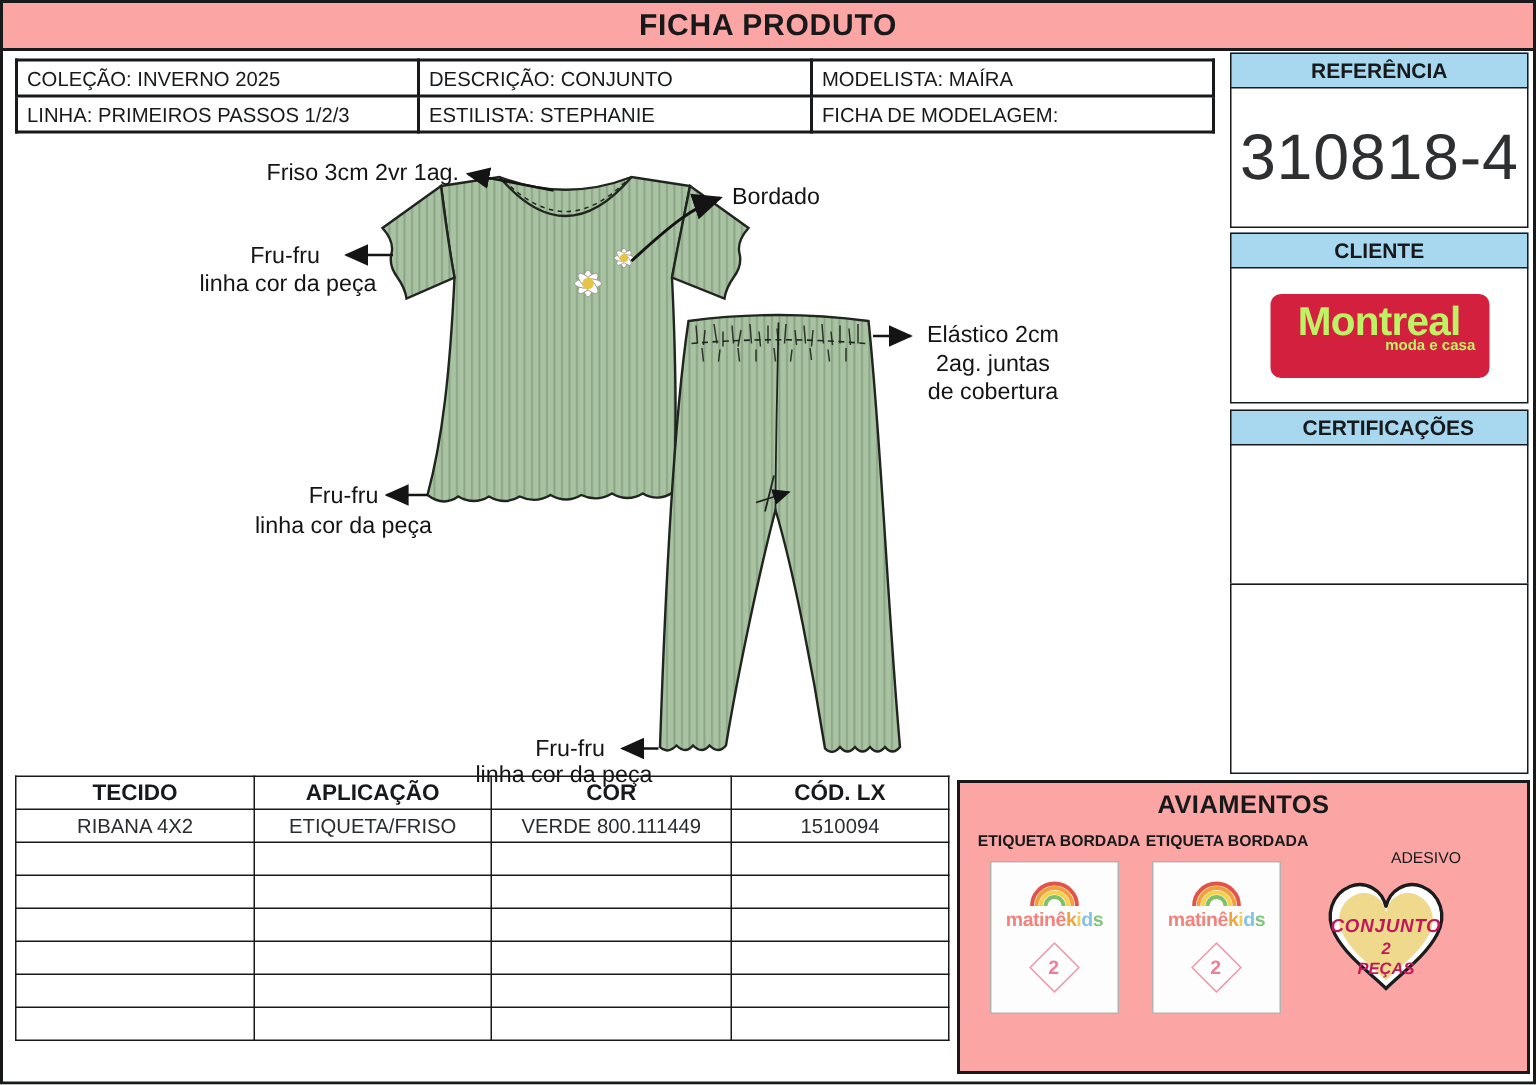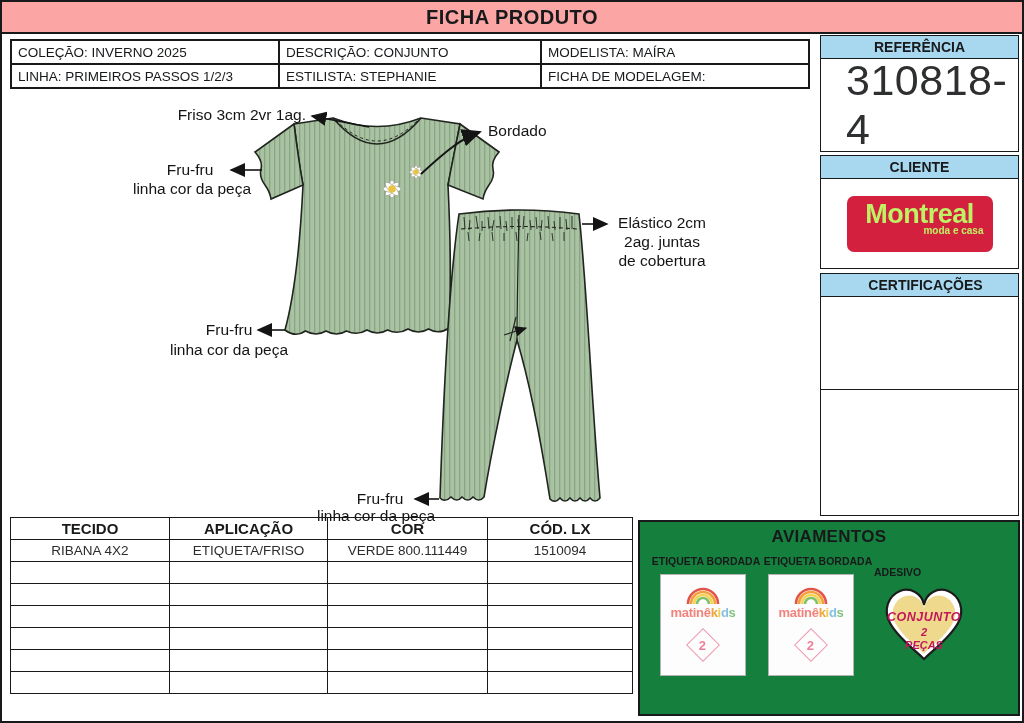--- a/index.html
+++ b/index.html
@@ -30,56 +30,56 @@
     position:absolute;left:0;width:199px;height:24px;background:#a7d8f0;
     border:1.6px solid #17191b;box-sizing:border-box;
     display:flex;align-items:center;justify-content:center;
     font-size:14px;font-weight:bold;
   }
   .side-box{
     position:absolute;left:0;width:199px;background:#fff;
     border:1.6px solid #17191b;box-sizing:border-box;
     display:flex;align-items:center;justify-content:center;
   }
-  .ref-value{font-size:43px;color:#2e2f31;letter-spacing:0.5px;margin-left:25px;}
+  .ref-value{font-size:43px;color:#2e2f31;letter-spacing:0.5px;}
   .montreal{
     width:146px;height:56px;background:#d2203e;border-radius:7px;
     color:#bef264;box-sizing:border-box;padding-top:5px;
   }
   .m-name{font-size:27px;font-weight:bold;line-height:1.0;text-align:center;letter-spacing:-0.5px;}
   .m-tag{font-size:10px;font-weight:bold;text-align:right;padding-right:9px;margin-top:-3px;}
   
   .drawing-svg{position:absolute;left:0;top:86px;overflow:visible;pointer-events:none;}
   .drawing-svg text{font-family:"Liberation Sans",sans-serif;font-size:15.5px;fill:#141414;}
   
   .mat-table{position:absolute;left:8px;top:515px;border-collapse:collapse;table-layout:fixed;width:622px;}
   .mat-table td{border:1.6px solid #17191b;height:21px;padding:0 4px;text-align:center;
     white-space:nowrap;overflow:hidden;}
   .mat-head td{font-size:15px;font-weight:bold;}
   .mat-data td{font-size:13.5px;color:#2a2c2e;}
   
   .avi-panel{position:absolute;left:636px;top:518px;width:382px;height:196px;
-    border:2px solid #17191b;box-sizing:border-box;background:#15803d;}
+    border:2px solid #17191b;box-sizing:border-box;background:#fca5a5;}
   .avi-title{position:absolute;left:0;top:5px;width:100%;text-align:center;
     font-size:17px;font-weight:bold;letter-spacing:.3px;}
   .etq-label{position:absolute;top:33px;width:112px;text-align:center;
     font-size:10.5px;font-weight:bold;white-space:nowrap;}
   .etq-label.l1{left:10px;} .etq-label.l2{left:122px;}
   .etq-card{position:absolute;top:52px;width:84px;height:100px;background:#fdfdfd;
     border:1px solid #b3b3b3;display:flex;flex-direction:column;align-items:center;}
   .etq-card.c1{left:20px;} .etq-card.c2{left:128px;}
   .rainbow{margin-top:12px;}
   .brand-line{font-size:13px;font-weight:bold;letter-spacing:-0.3px;margin-top:1px;white-space:nowrap;}
   .b-matine{color:#f2837c;text-align:right;} .b-k{color:#f0a43a;} .b-i{color:#f3cd4e;}
   .b-d{color:#85c1e5;} .b-s{color:#82c57f;}
   .diamond{width:22px;height:22px;border:1.5px solid #ef9aae;transform:rotate(45deg);
     margin-top:13px;display:flex;align-items:center;justify-content:center;}
   .diamond span{transform:rotate(-45deg);color:#ee7f9b;font-size:13px;font-weight:bold;}
-  .adesivo-label{position:absolute;left:234px;top:44px;width:100px;text-align:left;
-    font-size:10.5px;font-weight:bold;}
+  .adesivo-label{position:absolute;left:234px;top:44px;width:100px;text-align:right;
+    font-size:10.5px;font-weight:normal;}
   .heart-svg{position:absolute;left:234px;top:57px;}
   .heart-svg text{font-family:"Liberation Sans",sans-serif;font-weight:bold;font-style:italic;
     fill:#c2185b;text-anchor:middle;}
 </style>
 </head>
 <body>
 
 <div class="page">
 
   <div class="title-bar">

